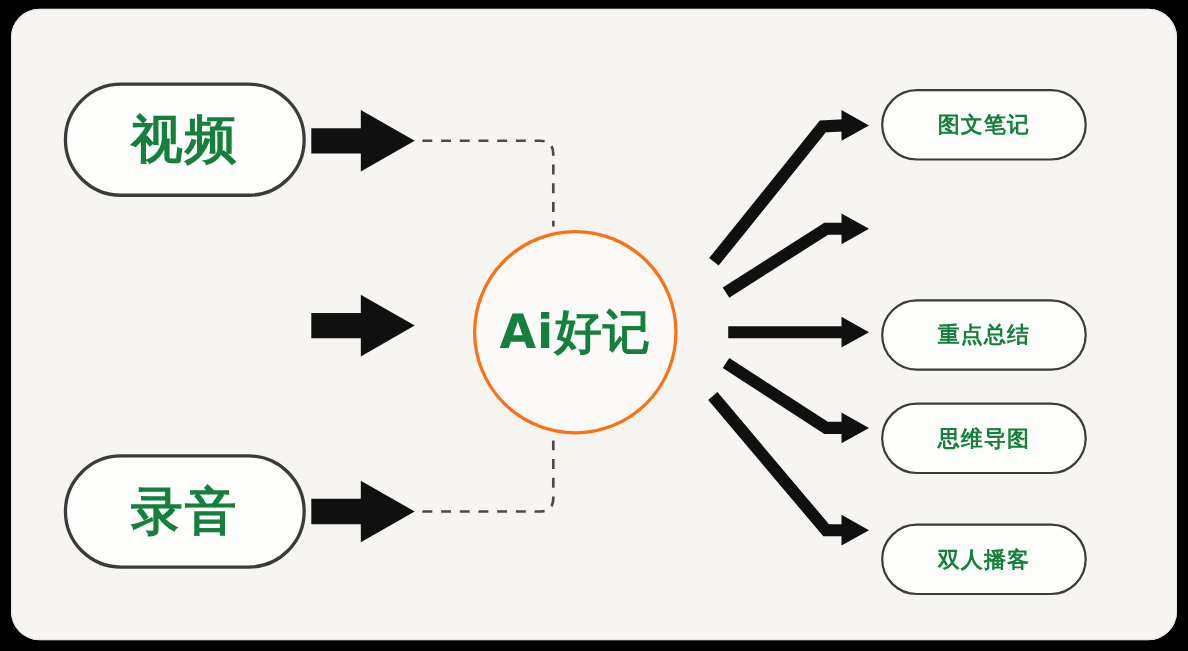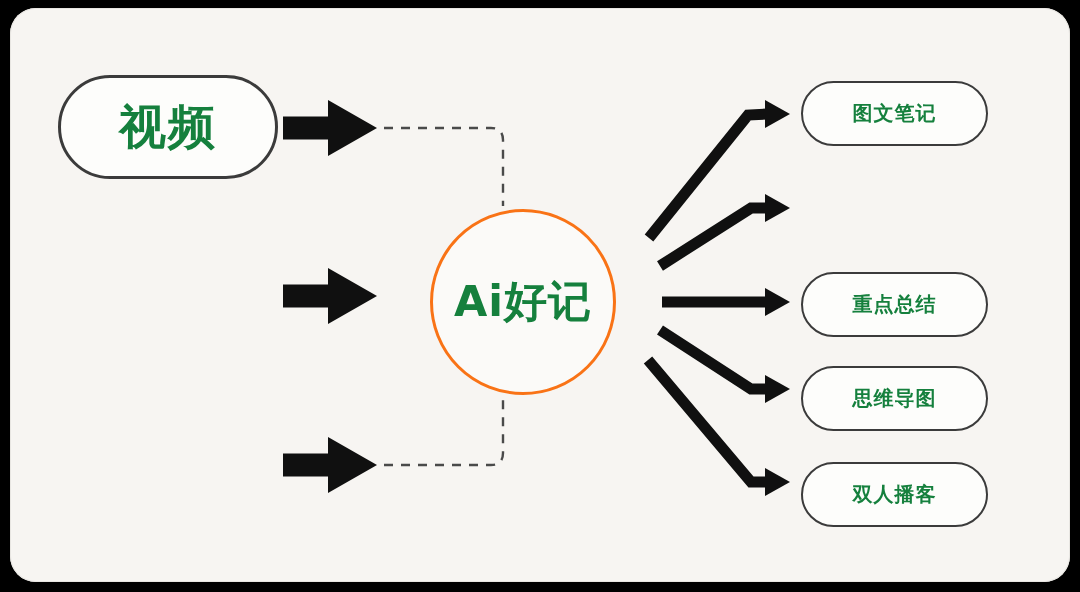--- a/index.html
+++ b/index.html
@@ -73,21 +73,21 @@
     height: 65px;
     border-radius: 33px;
     border-width: 2.5px;
     font-size: 20px;
     letter-spacing: 1px;
   }
   .output-node.n0 { top: 81px; }
   .output-node.n1 { top: 176px; }
   .output-node.n2 { top: 272px; }
   .output-node.n3 { top: 366px; }
-  .output-node.n4 { top: 462px; }
+  .output-node.n4 { top: 476px; }
   .arrow-stroke {
     stroke: #101010;
     fill: none;
     stroke-linejoin: miter;
     stroke-linecap: butt;
   }
   .arrow-head { fill: #101010; stroke: none; }
   .dashed-link {
     stroke: #4a4a4a;
     stroke-width: 2.4;
@@ -137,20 +137,23 @@
     </g>
     <g>
       <polyline class="arrow-stroke" points="648,360 751,482 767,482" stroke-width="11"></polyline>
       <polygon class="arrow-head" points="765,468 765,496 790,482"></polygon>
     </g>
   </svg>
 
   <div class="node input-node n0">
     <span>视频</span>
   </div>
+  <div class="node input-node n2">
+    <span>录音</span>
+  </div>
 
   <div class="node center-node">
     <span>Ai好记</span>
   </div>
 
   <div class="node output-node n0">
     <span>图文笔记</span>
   </div>
   <div class="node output-node n2">
     <span>重点总结</span>

